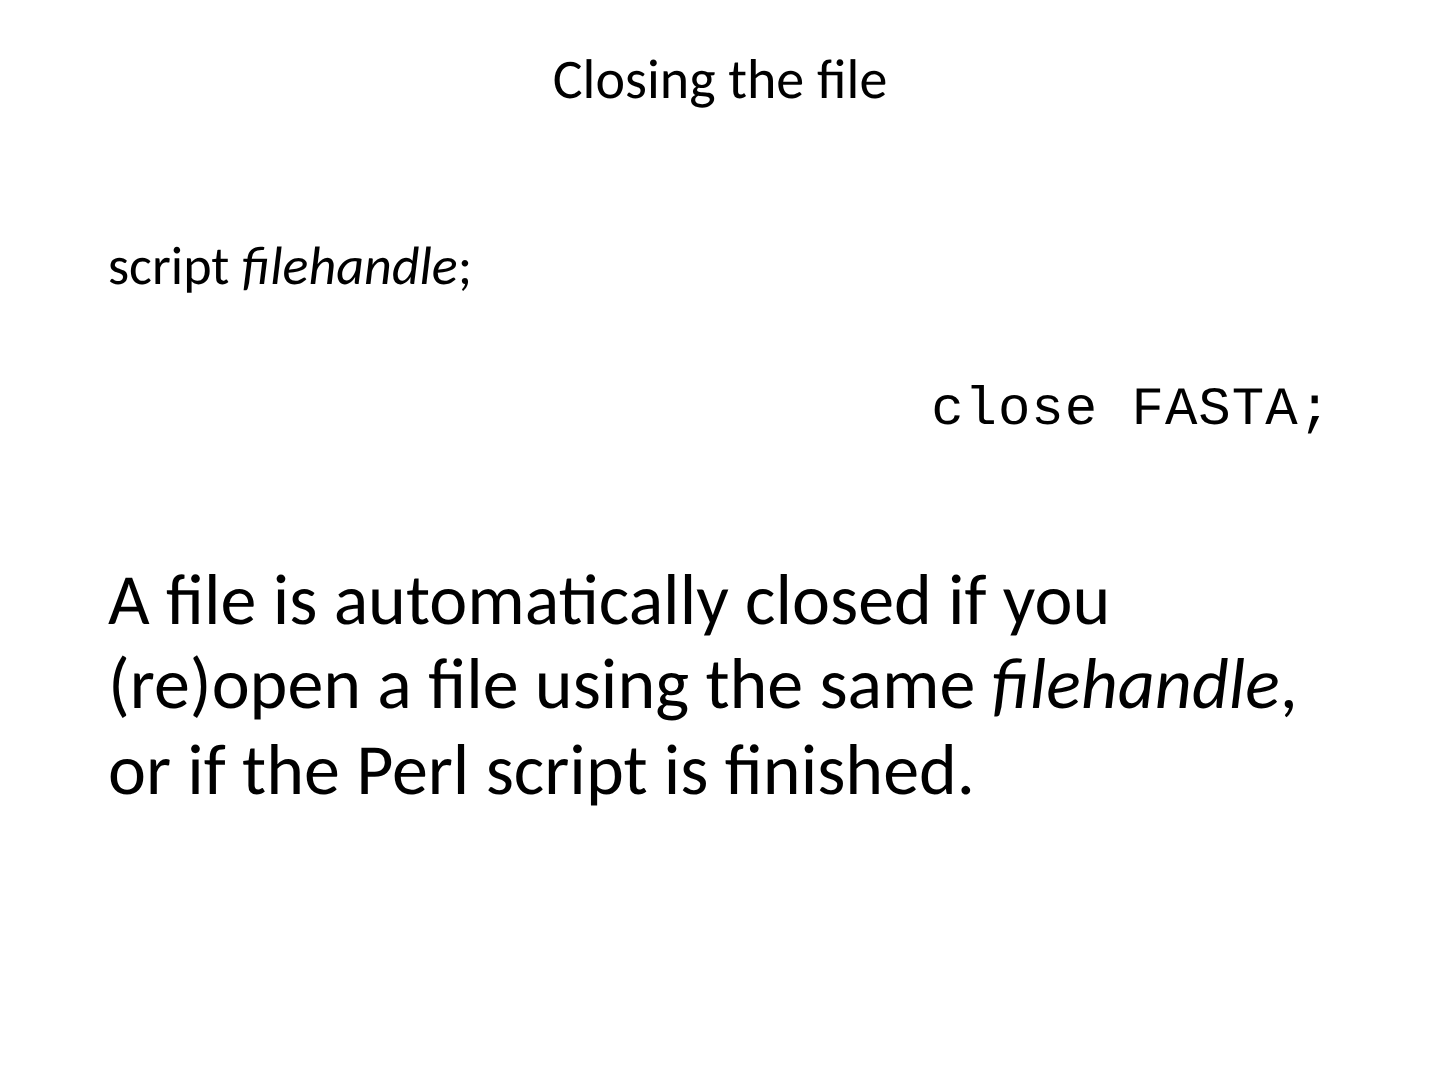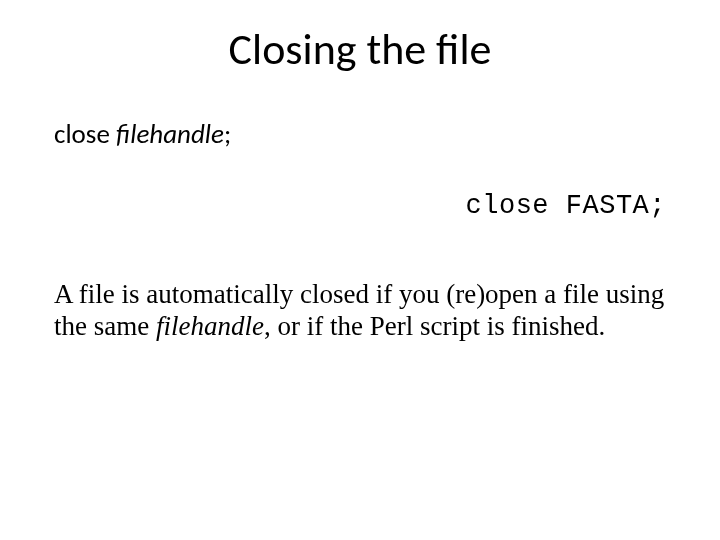--- a/index.html
+++ b/index.html
@@ -17,21 +17,21 @@
     height: 540px;
     position: relative;
     box-sizing: border-box;
   }
   .title {
     position: absolute;
     top: 22px;
     left: 0;
     width: 100%;
     text-align: center;
-    font-size: 44px;
+    font-size: 28px;
     font-weight: 400;
     letter-spacing: 0px;
   }
   .body {
     position: absolute;
     left: 54px;
     right: 54px;
     top: 118px;
     font-size: 27px;
     line-height: 1.2;
@@ -40,40 +40,39 @@
     margin-bottom: 40px;
   }
   .line2 {
     font-family: "Courier New", Courier, monospace;
     font-size: 27px;
     margin-bottom: 56px;
     letter-spacing: 0.5px;
     text-align: right;
   }
   .para {
-    font-size: 27px;
+    font-size: 36px;
     line-height: 1.18;
-    font-family: Liberation Serif, serif;
   }
   .italic {
     font-style: italic;
     text-align: center;
   }
 </style>
 </head>
 <body>
 
 <div class="slide">
 
   <div class="title">Closing the file</div>
 
   <div class="body">
 
     <div class="line1">
-      <span>close </span><span class="italic">filehandle</span><span>;</span>
+      <span>script </span><span class="italic">filehandle</span><span>;</span>
     </div>
 
     <div class="line2">close FASTA;</div>
 
     <div class="para">
       <span>A file is automatically closed if you (re)open a file using the same </span><span class="italic">filehandle</span><span>, or if the Perl script is finished.</span>
     </div>
 
   </div>
 

